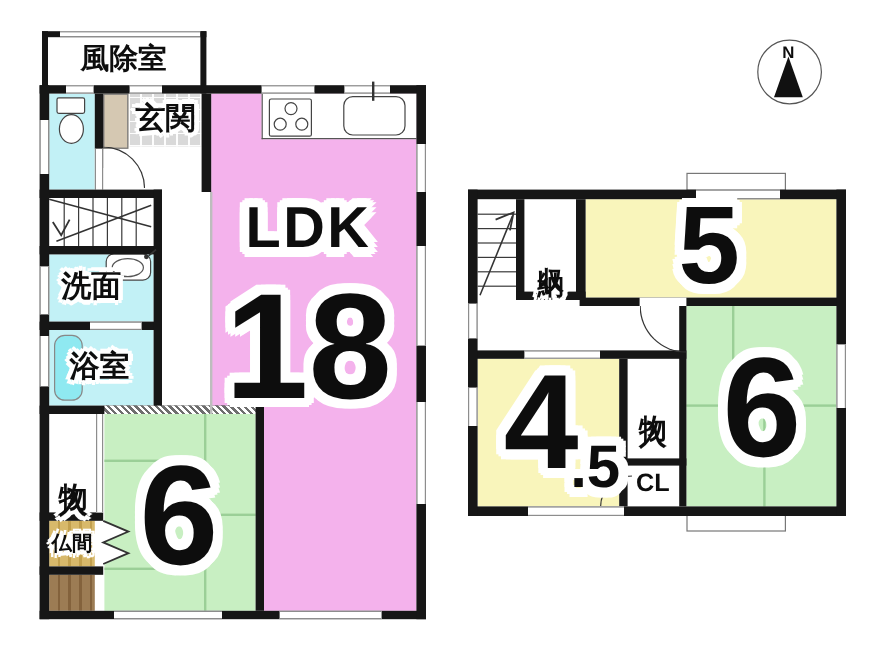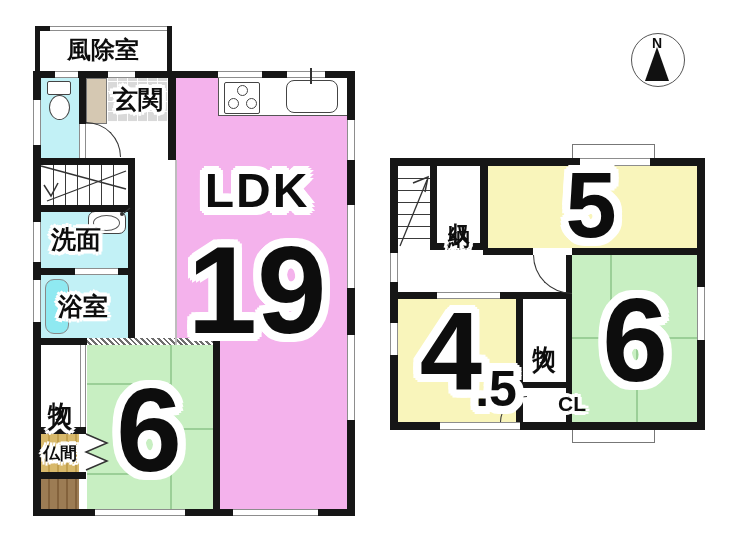--- a/index.html
+++ b/index.html
@@ -122,21 +122,21 @@
     <div class="win winV" style="left:347px;top:205px;width:8px;height:83px"></div>
     <div class="win winV" style="left:347px;top:335px;width:8px;height:85px"></div>
     <div class="win winH" style="left:95px;top:509px;width:90px;height:7px"></div>
     <div class="win winH" style="left:233px;top:509px;width:85px;height:7px"></div>
 
     <div class="arc arcTR" style="left:86px;top:122px;width:35px;height:35px"></div>
 
     <div class="lab halo-s" style="left:103px;top:50px;font-size:24px">風除室</div>
     <div class="lab halo-s" style="left:138px;top:99px;font-size:25px">玄関</div>
     <div class="lab halo-b" style="left:257px;top:191px;font-size:48px;letter-spacing:2px">LDK</div>
-    <div class="lab halo-b" style="left:257px;top:289px;font-size:125px">19</div>
+    <div class="lab halo-b" style="left:257px;top:289px;font-size:125px">18</div>
     <div class="lab halo-s" style="left:76px;top:239px;font-size:25px">洗面</div>
     <div class="lab halo-s" style="left:83px;top:306px;font-size:25px">浴室</div>
     <div class="lab halo-s vert" style="left:60px;top:386px;font-size:24px">物入</div>
     <div class="lab halo-s" style="left:60px;top:453px;font-size:17px">仏間</div>
     <div class="lab halo-b" style="left:149px;top:430px;font-size:118px">6</div>
   </section>
 
   <section>
 
     <div class="abs" style="left:572px;top:144px;width:83px;height:15px;border:1.5px solid #777;background:#fff;box-sizing:border-box"></div>
@@ -179,21 +179,21 @@
     <div class="win winV" style="left:390px;top:253px;width:8px;height:29px"></div>
     <div class="win winV" style="left:390px;top:323px;width:8px;height:32px"></div>
     <div class="win winV" style="left:697px;top:287px;width:8px;height:53px"></div>
 
     <div class="arc arcBL" style="left:533px;top:255px;width:39px;height:39px"></div>
     <div class="arc arcTL" style="left:500px;top:396px;width:27px;height:26px"></div>
 
     <div class="lab halo-s vert" style="left:459px;top:208px;font-size:22px">収納</div>
     <div class="lab halo-b" style="left:591px;top:205px;font-size:92px">5</div>
     <div class="lab halo-s vert" style="left:544px;top:331px;font-size:23px">物入</div>
-    <div class="lab halo-s" style="left:572px;top:403px;font-size:21px">CL</div>
+    <div class="lab halo-s" style="left:544px;top:403px;font-size:21px">CL</div>
     <div class="lab halo-b" style="left:451px;top:352px;font-size:112px">4</div>
     <div class="lab halo-b" style="left:496px;top:389px;font-size:50px">.5</div>
     <div class="lab halo-b" style="left:635px;top:340px;font-size:118px">6</div>
   </section>
 
   <div>
     <div class="compass-circle" style="left:631px;top:33px;width:52px;height:52px"></div>
     <div class="compass-needle" style="left:645px;top:47px"></div>
     <div class="lab" style="left:657px;top:43px;font-size:14px">N</div>
   </div>

